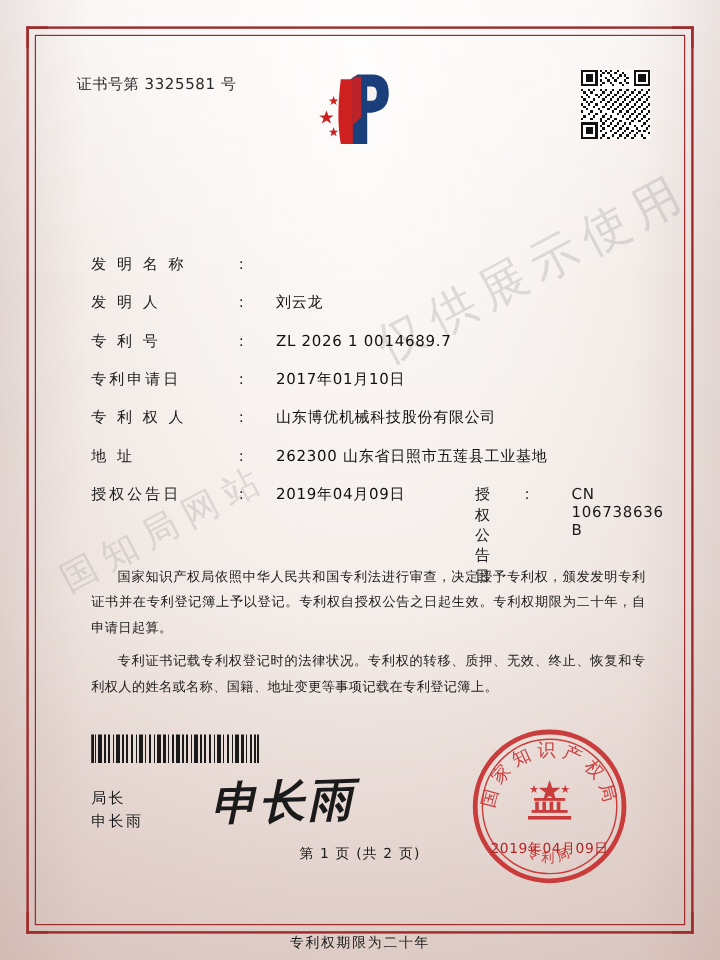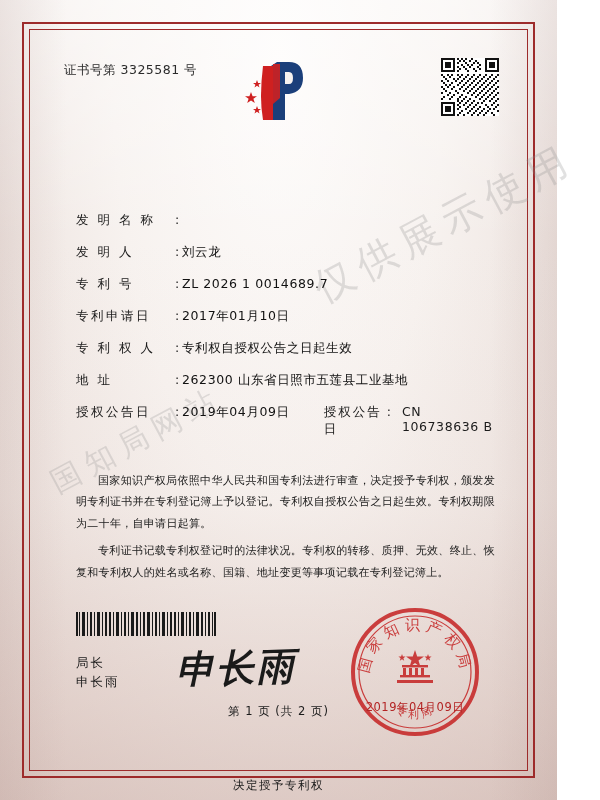--- a/index.html
+++ b/index.html
@@ -9,25 +9,24 @@
   }
   body {
     width: 600px;
     height: 800px;
     font-family: "DejaVu Sans", "Liberation Sans", sans-serif;
     overflow: hidden;
   }
 
   #certificate {
     position: relative;
-    width: 534px;
+    width: 600px;
     height: 800px;
     background:
       radial-gradient(ellipse at 50% 8%, #fdfbfa 0%, #f7f2ef 42%, #efe6e2 70%, #e6d9d4 100%);
-    padding-left: 23px;
   }
 
   
   .paper-shade {
     position: absolute;
     inset: 0;
     background:
       linear-gradient(180deg, rgba(255,255,255,0.55) 0%, rgba(255,255,255,0.0) 30%,
                               rgba(228,208,202,0.10) 62%, rgba(206,176,168,0.34) 88%,
                               rgba(196,162,154,0.40) 100%);
@@ -125,20 +124,21 @@
     left: 76px;
     top: 212px;
     right: 60px;
   }
   .field-row {
     display: flex;
     align-items: baseline;
     margin-bottom: 15px;
     font-size: 12.5px;
     color: #1b1b1b;
+    gap: 24px;
   }
   .field-label {
     width: 96px;
     flex: 0 0 96px;
     letter-spacing: 2.5px;
     color: #1b1b1b;
     font-size: 12.5px;
   }
   .field-colon {
     flex: 0 0 10px;
@@ -184,21 +184,20 @@
 
   
   .sig-label {
     position: absolute;
     left: 76px;
     top: 655px;
     font-size: 12.5px;
     line-height: 1.55;
     color: #1b1b1b;
     letter-spacing: 2px;
-    font-family: Liberation Mono, monospace;
   }
   .signature {
     position: absolute;
     left: 176px;
     top: 643px;
     font-size: 38px;
     color: #1a1a1a;
     font-family: "DejaVu Serif", "Liberation Serif", serif;
     font-weight: bold;
     font-style: italic;
@@ -549,21 +548,21 @@
 
     <div class="field-row">
       <span class="field-label">专利申请日</span>
       <span class="field-colon">:</span>
       <span class="field-value">2017年01月10日</span>
     </div>
 
     <div class="field-row">
       <span class="field-label">专 利 权 人</span>
       <span class="field-colon">:</span>
-      <span class="field-value">专利权自授权公告之日起生效</span>
+      <span class="field-value">山东博优机械科技股份有限公司</span>
     </div>
 
     <div class="field-row">
       <span class="field-label">地        址</span>
       <span class="field-colon">:</span>
       <span class="field-value">262300  山东省日照市五莲县工业基地</span>
     </div>
 
     <div class="field-row dual">
       <span class="field-label">授权公告日</span>
@@ -659,15 +658,15 @@
         <rect x="62" y="64" width="3" height="7"></rect>
         <rect x="68" y="64" width="3" height="7"></rect>
         <rect x="74" y="64" width="3" height="7"></rect>
         <rect x="55" y="61" width="26" height="2.4"></rect>
       </g>
     </svg>
   </div>
   <div class="seal-date">2019年04月09日</div>
 
   <div class="page-no">第 1 页 (共 2 页)</div>
-  <div class="footnote">决定授予专利权</div>
+  <div class="footnote">专利权期限为二十年</div>
 
 </div>
 
 </body></html>

